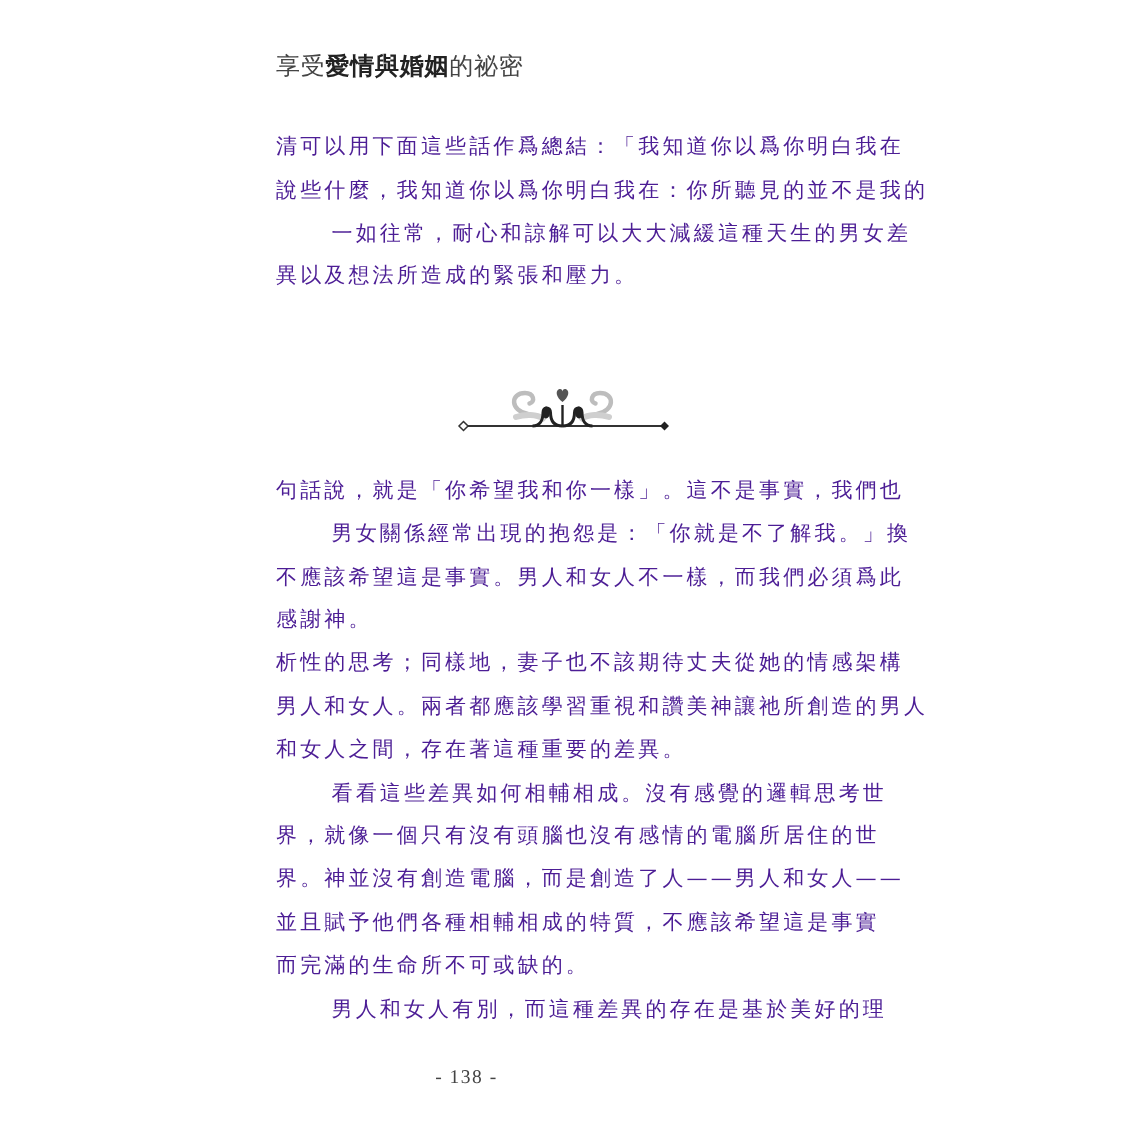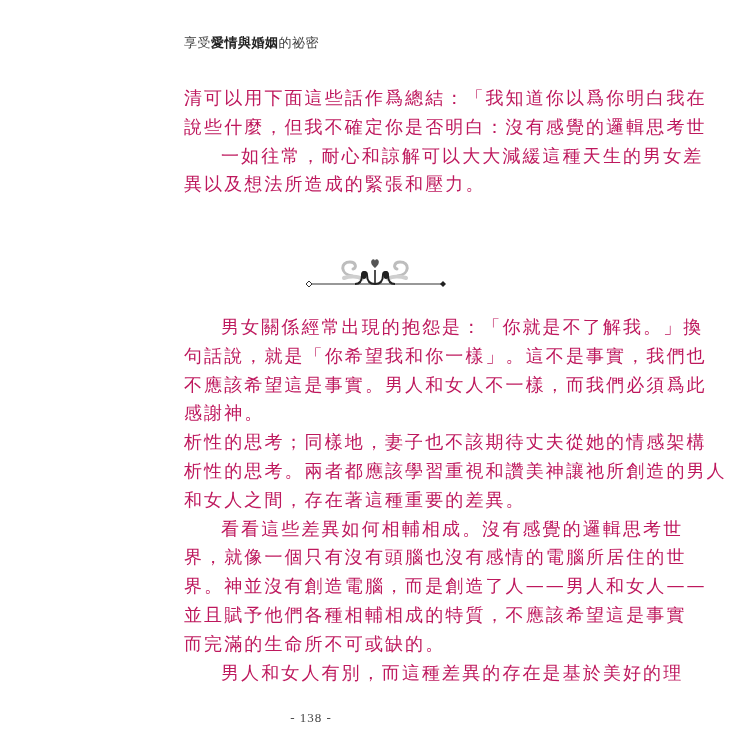--- a/index.html
+++ b/index.html
@@ -13,41 +13,41 @@
       position: relative;
       overflow: hidden;
       font-family: "DejaVu Serif", "Liberation Serif", serif;
       color: #333333;
     }
     .running-header {
       position: absolute;
       left: 184px;
       top: 34px;
       font-family: "DejaVu Sans", "Liberation Sans", sans-serif;
-      font-size: 13px;
+      font-size: 16px;
       color: #444444;
       letter-spacing: 0.5px;
       white-space: nowrap;
     }
     .running-header .bold {
       font-weight: bold;
       color: #222222;
     }
     .body-text {
       position: absolute;
       left: 184px;
       width: 380px;
     }
     .line {
       height: 28.8px;
       line-height: 28.8px;
-      font-size: 18px;
+      font-size: 14px;
       letter-spacing: 2.1px;
       white-space: nowrap;
-      color: #be185d;
+      color: #4c1d95;
     }
     .line.indent {
       padding-left: 37px;
     }
     #block-1 { top: 84px; }
     #block-2 { top: 313px; }
     .ornament {
       position: absolute;
       left: 300px;
       top: 254px;
@@ -66,21 +66,21 @@
       letter-spacing: 1px;
     }
   </style>
 </head>
 <body>
 
 <div class="running-header"><span>享受</span><span class="bold">愛情與婚姻</span><span>的祕密</span></div>
 
 <div class="body-text" id="block-1">
   <div class="line">清可以用下面這些話作爲總結：「我知道你以爲你明白我在</div>
-  <div class="line">說些什麼，但我不確定你是否明白：沒有感覺的邏輯思考世</div>
+  <div class="line">說些什麼，我知道你以爲你明白我在：你所聽見的並不是我的</div>
   <div class="line indent">一如往常，耐心和諒解可以大大減緩這種天生的男女差</div>
   <div class="line">異以及想法所造成的緊張和壓力。</div>
 </div>
 
 <div class="ornament">
   <svg width="150" height="36" viewBox="0 0 150 36">
 
     <path d="M52 22 C40 20, 40 8, 50 8 C56 8, 57 14, 53 15" fill="none" stroke="#bdbdbd" stroke-width="3" stroke-linecap="round"></path>
     <path d="M44 24 C50 22, 58 22, 62 25" fill="none" stroke="#cfcfcf" stroke-width="4" stroke-linecap="round"></path>
     <path d="M98 22 C110 20, 110 8, 100 8 C94 8, 93 14, 97 15" fill="none" stroke="#bdbdbd" stroke-width="3" stroke-linecap="round"></path>
@@ -96,26 +96,26 @@
     <ellipse cx="64" cy="21" rx="2.6" ry="4" fill="#222222"></ellipse>
     <ellipse cx="86" cy="21" rx="2.6" ry="4" fill="#222222"></ellipse>
 
     <path d="M75 30 L75 16" stroke="#222222" stroke-width="1.6"></path>
 
     <path d="M75 14 C71 11, 70 7, 72.5 5.5 C74 4.8, 75 6, 75 7 C75 6, 76 4.8, 77.5 5.5 C80 7, 79 11, 75 14 Z" fill="#555555"></path>
   </svg>
 </div>
 
 <div class="body-text" id="block-2">
+  <div class="line">句話說，就是「你希望我和你一樣」。這不是事實，我們也</div>
   <div class="line indent">男女關係經常出現的抱怨是：「你就是不了解我。」換</div>
-  <div class="line">句話說，就是「你希望我和你一樣」。這不是事實，我們也</div>
   <div class="line">不應該希望這是事實。男人和女人不一樣，而我們必須爲此</div>
   <div class="line">感謝神。</div>
   <div class="line">析性的思考；同樣地，妻子也不該期待丈夫從她的情感架構</div>
-  <div class="line">析性的思考。兩者都應該學習重視和讚美神讓祂所創造的男人</div>
+  <div class="line">男人和女人。兩者都應該學習重視和讚美神讓祂所創造的男人</div>
   <div class="line">和女人之間，存在著這種重要的差異。</div>
   <div class="line indent">看看這些差異如何相輔相成。沒有感覺的邏輯思考世</div>
   <div class="line">界，就像一個只有沒有頭腦也沒有感情的電腦所居住的世</div>
   <div class="line">界。神並沒有創造電腦，而是創造了人——男人和女人——</div>
   <div class="line">並且賦予他們各種相輔相成的特質，不應該希望這是事實</div>
   <div class="line">而完滿的生命所不可或缺的。</div>
   <div class="line indent">男人和女人有別，而這種差異的存在是基於美好的理</div>
 </div>
 
 <div class="page-number">- 138 -</div>

